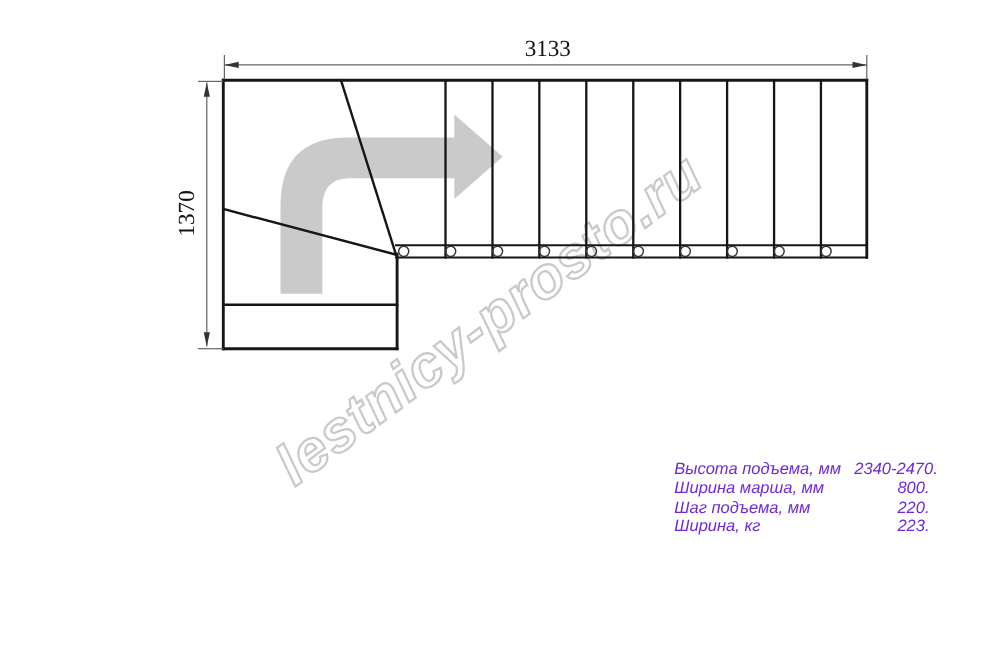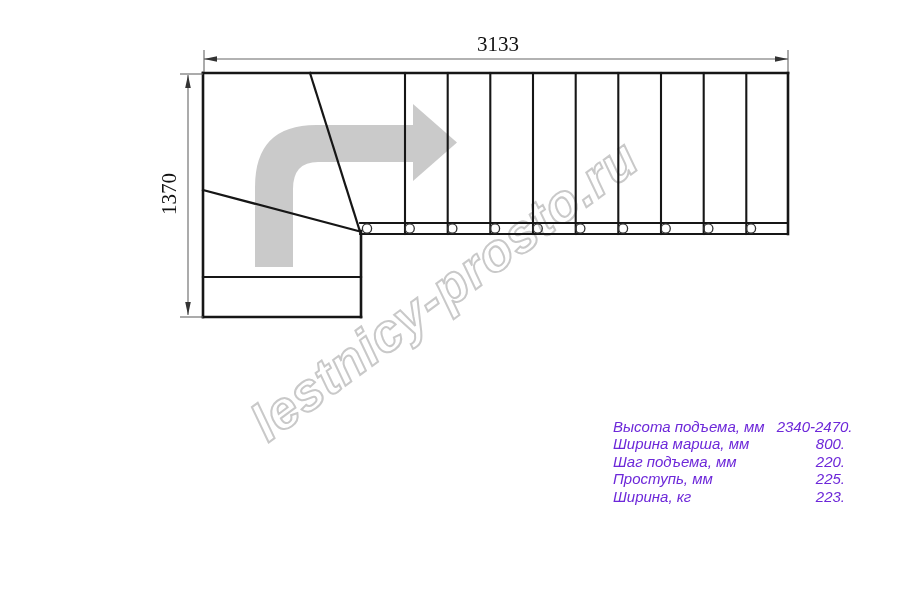--- a/index.html
+++ b/index.html
@@ -128,22 +128,18 @@
     </div>
     <div class="spec-row">
       <span class="spec-label">Ширина марша, мм</span>
       <span class="spec-value">800.</span>
     </div>
     <div class="spec-row">
       <span class="spec-label">Шаг подъема, мм</span>
       <span class="spec-value">220.</span>
     </div>
     <div class="spec-row">
-      <span class="spec-label">Проступь, мм</span>
-      <span class="spec-value">225.</span>
-    </div>
-    <div class="spec-row">
       <span class="spec-label">Ширина, кг</span>
       <span class="spec-value">223.</span>
     </div>
   </div>
 
 </div>
 
 </body></html>

